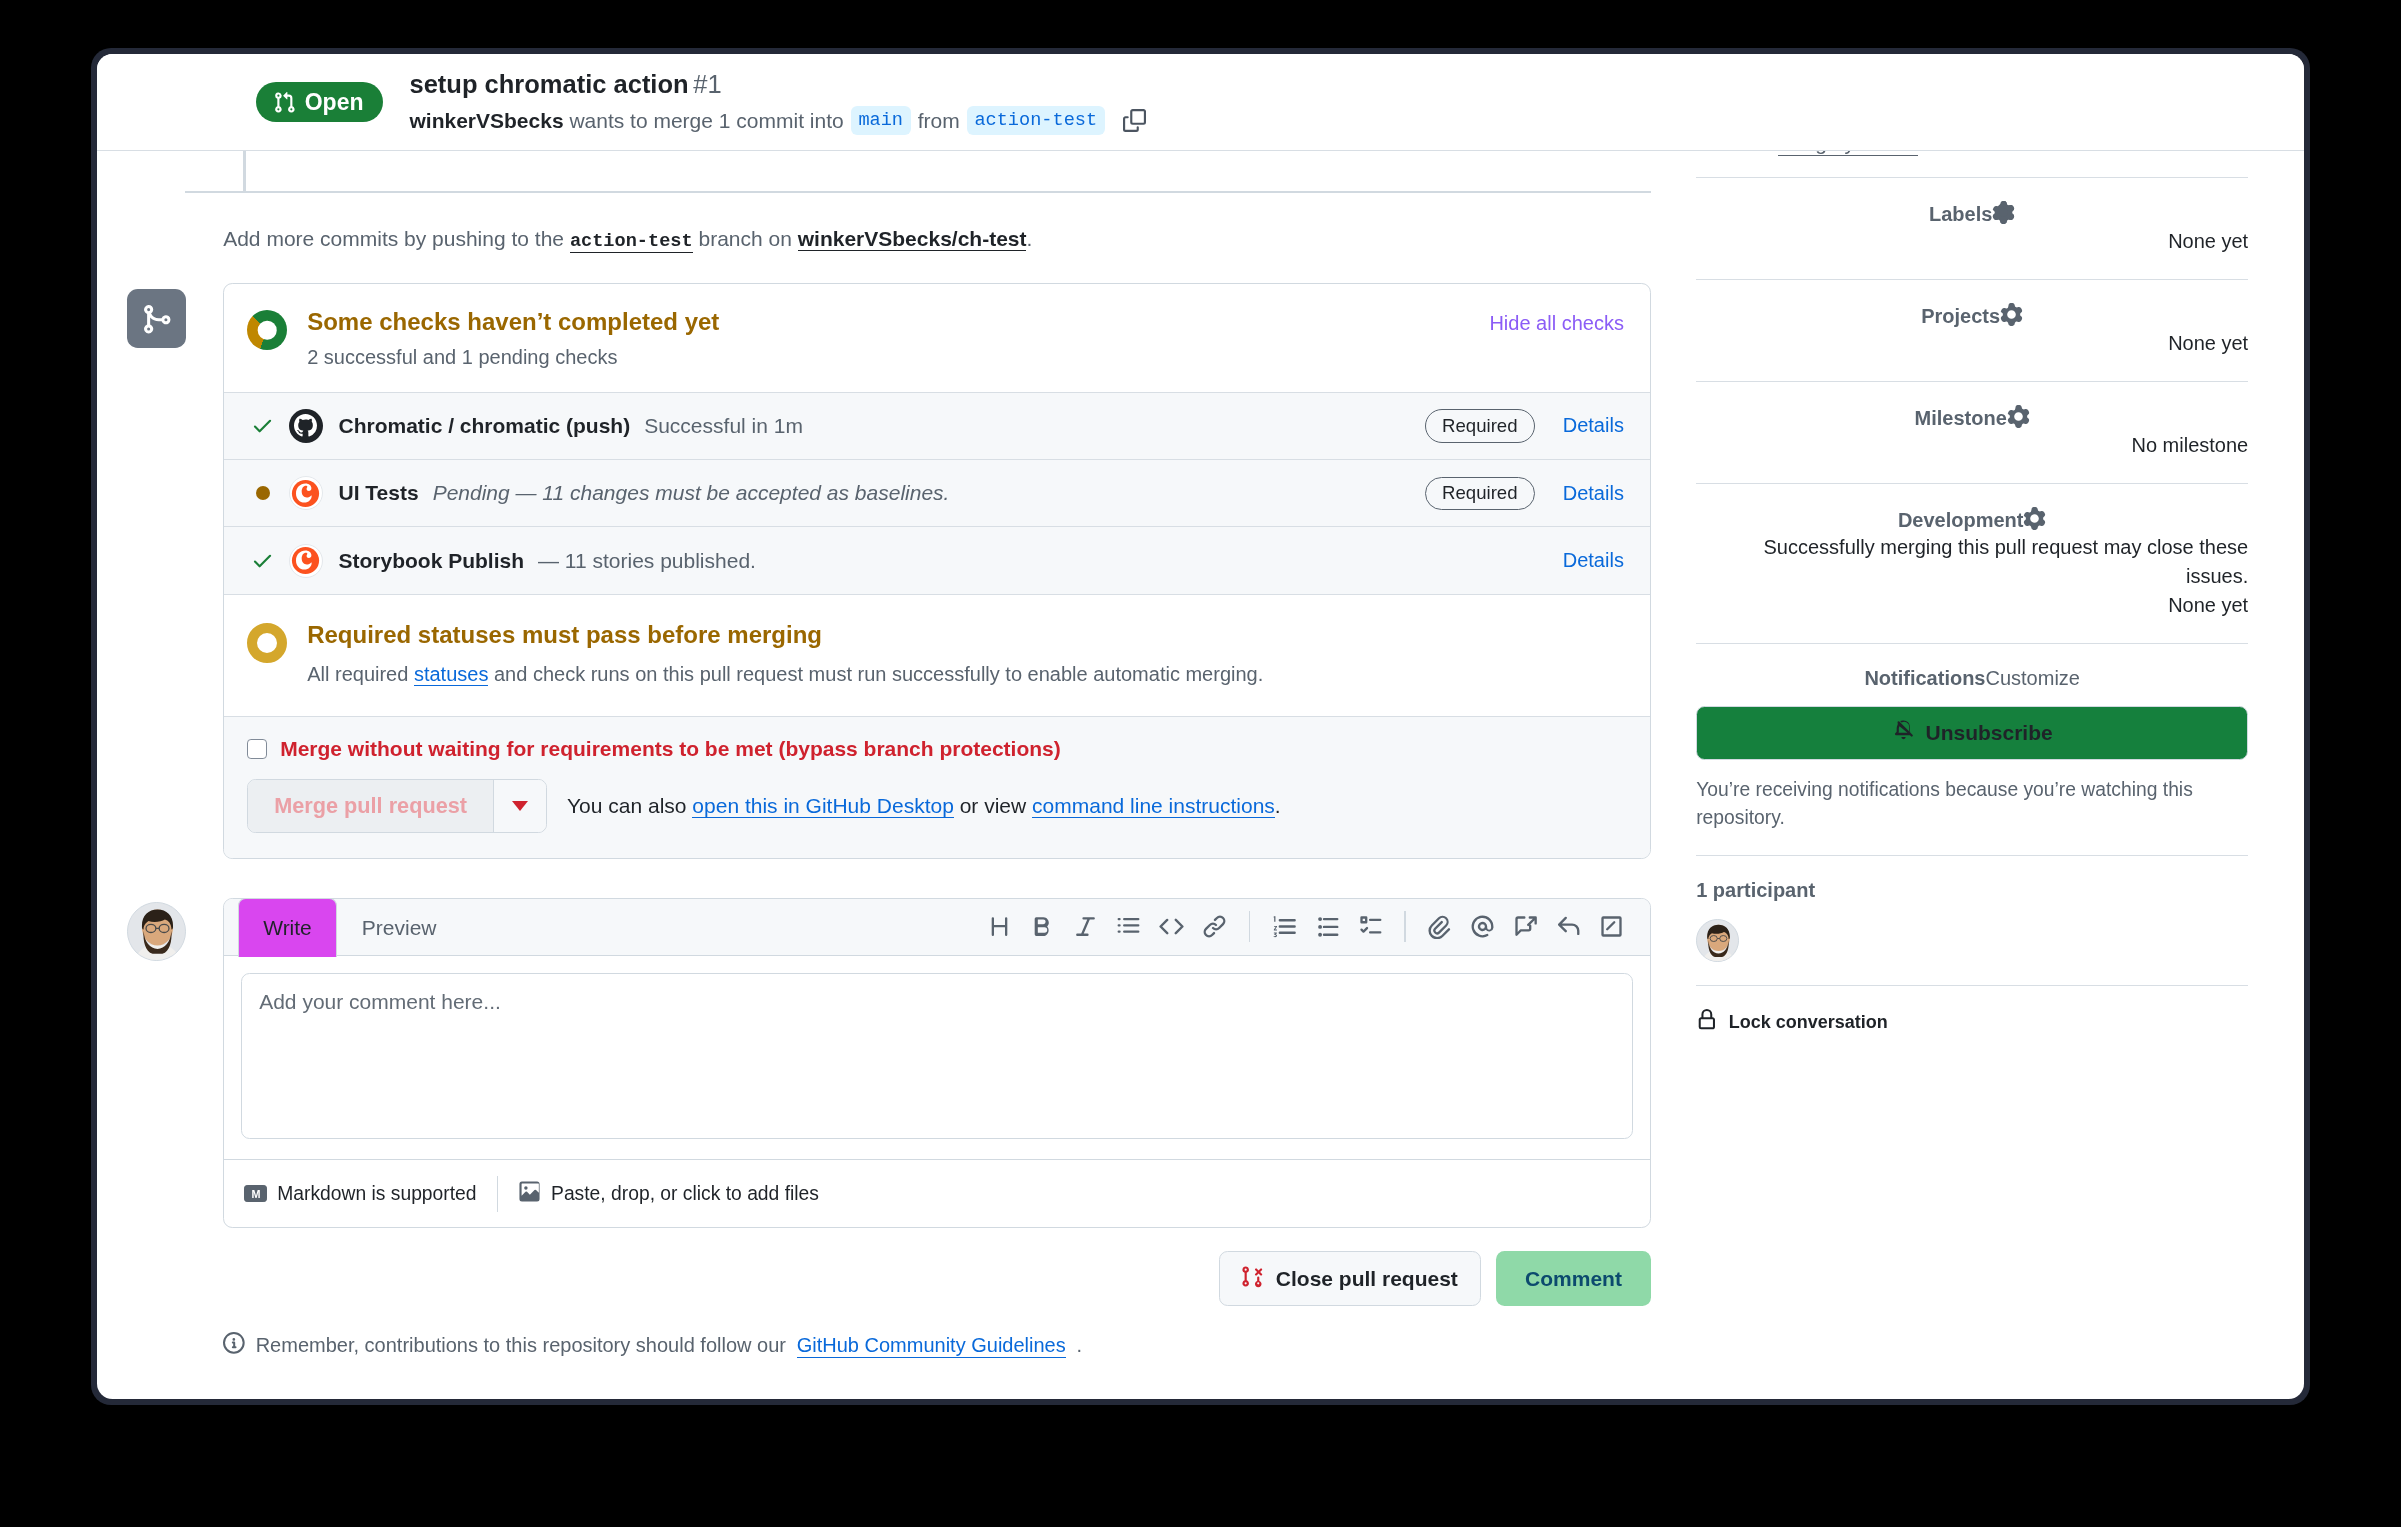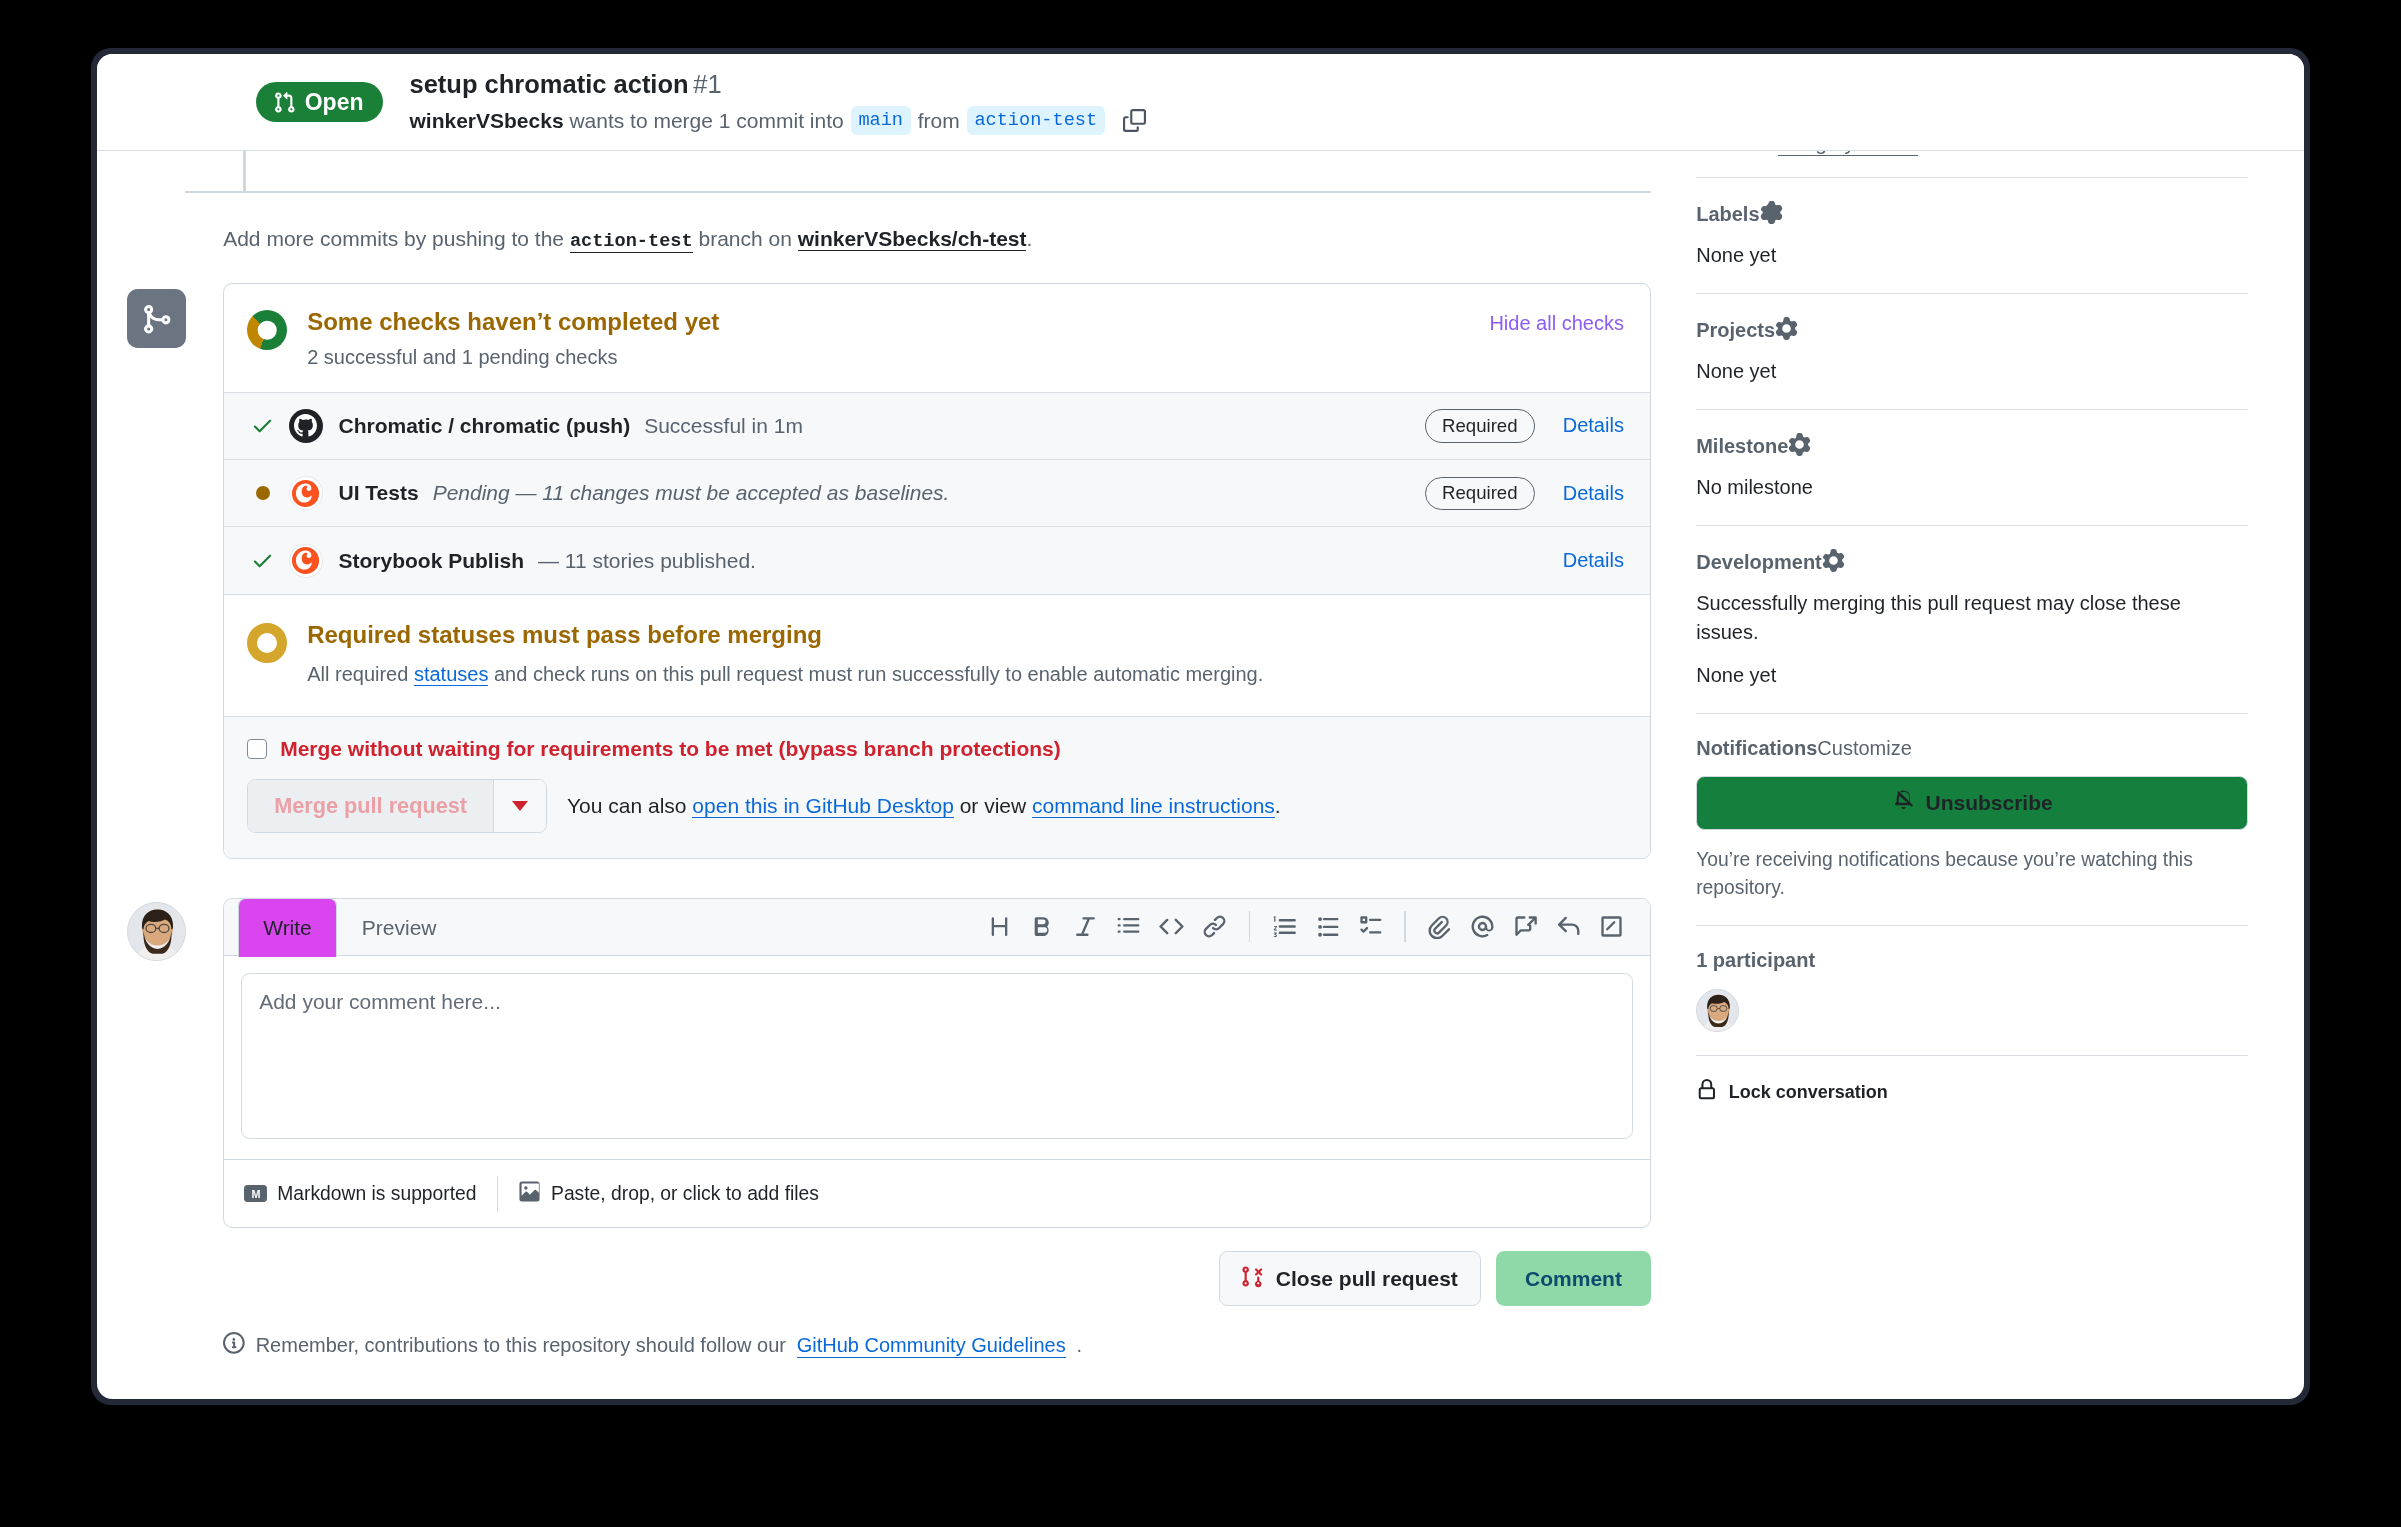--- a/index.html
+++ b/index.html
@@ -583,32 +583,32 @@
   }
 
   .side-sect {
     border-top: 1.5px solid #d8dee4;
     padding: 23px 0 23px 0;
   }
   .side-sect:first-of-type { border-top: none; }
   .side-head {
     display: flex;
     align-items: center;
-    justify-content: flex-start;
+    justify-content: center;
   }
   .side-title {
     font-size: 20px;
     font-weight: 700;
     color: #59636e;
   }
   .side-value {
     font-size: 20px;
     color: #1f2328;
-    margin-top: 14px;
     line-height: 1.45;
+    text-align: right;
   }
   .side-link-plain {
     font-size: 20px;
     color: #59636e;
     text-decoration: none;
   }
   .unsub-btn {
     width: 100%;
     margin-top: 15.5px;
     background: #15803d;

